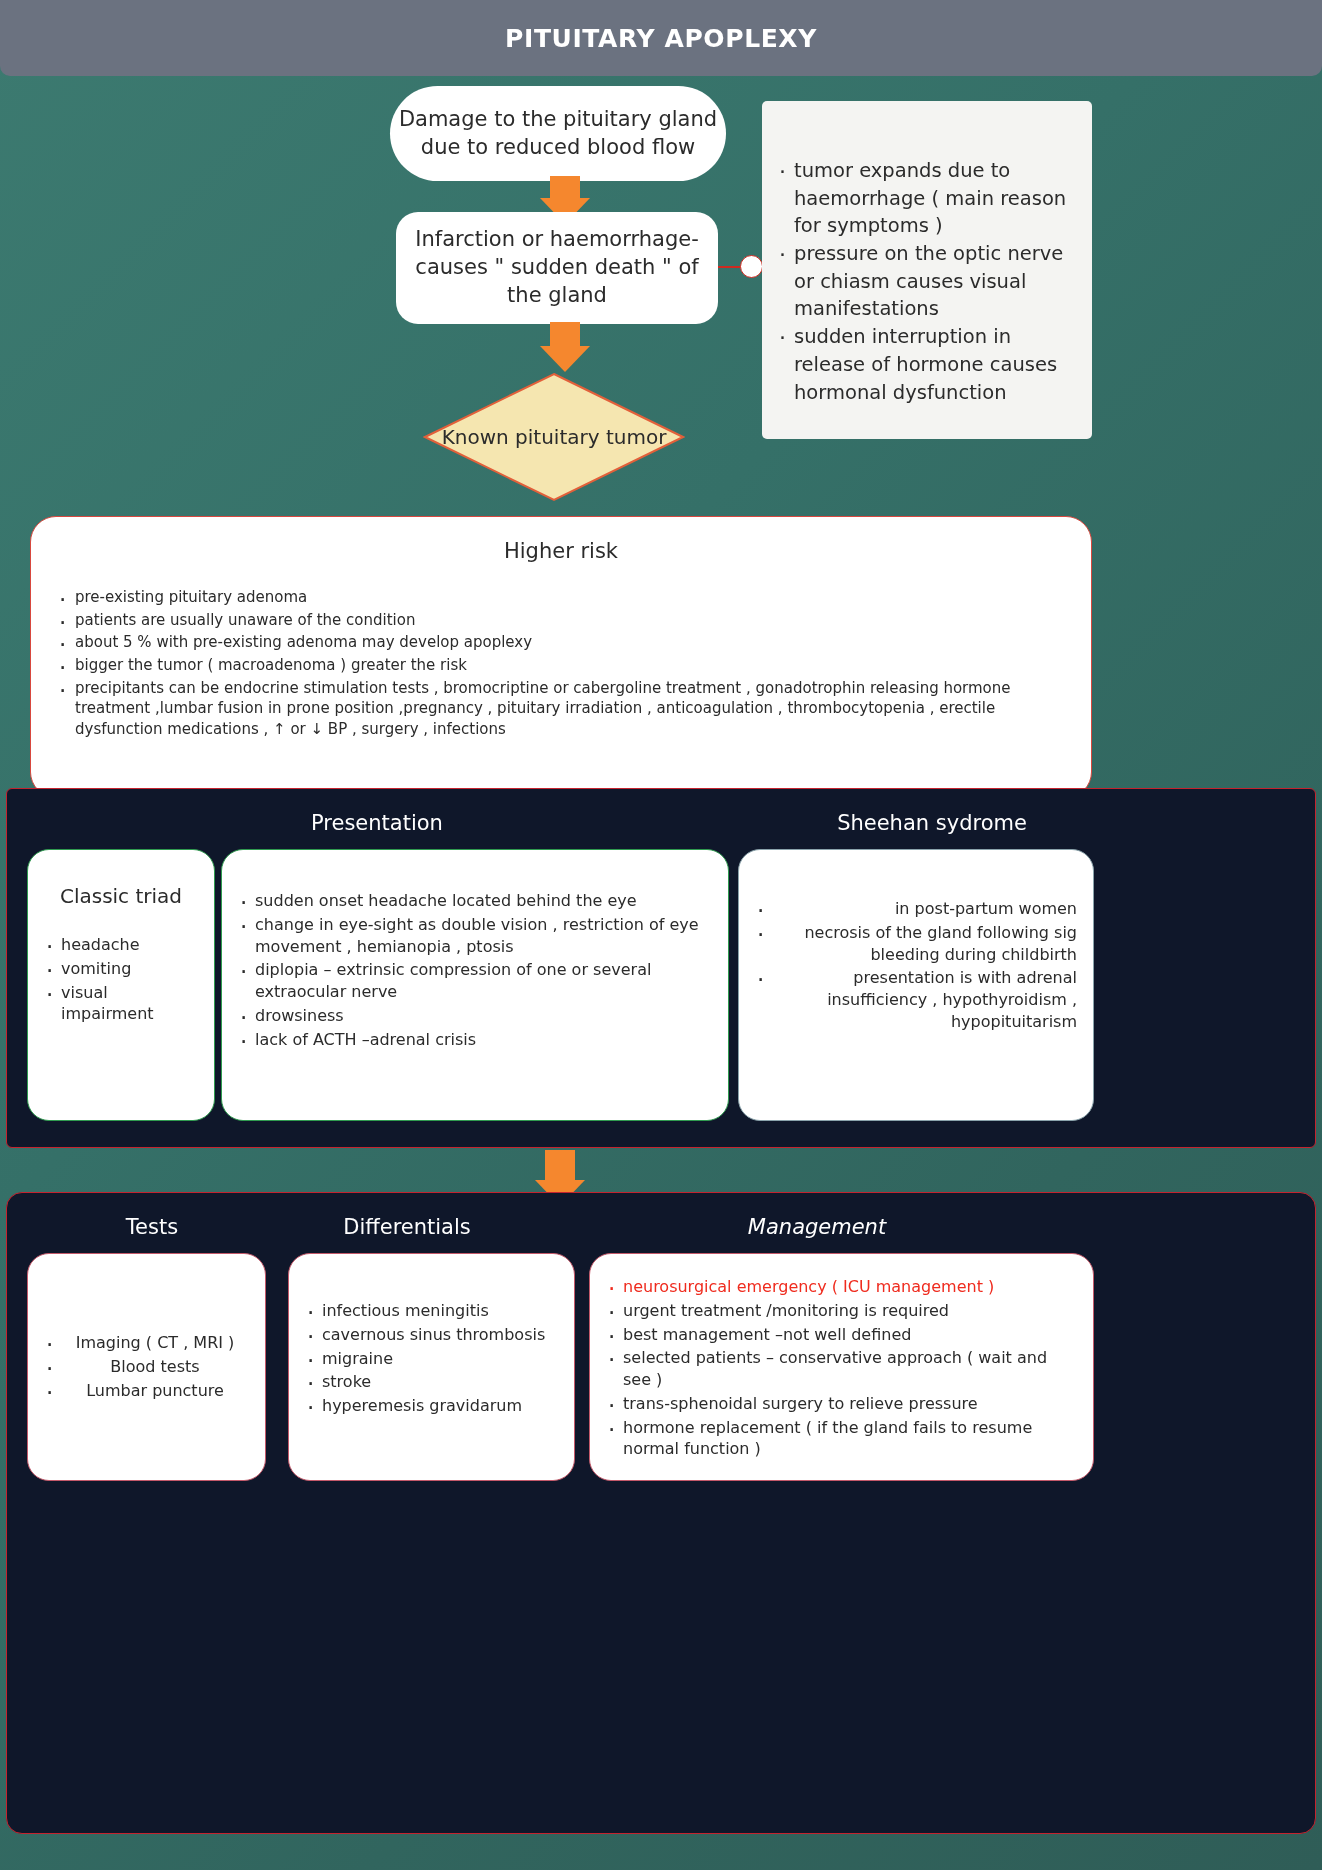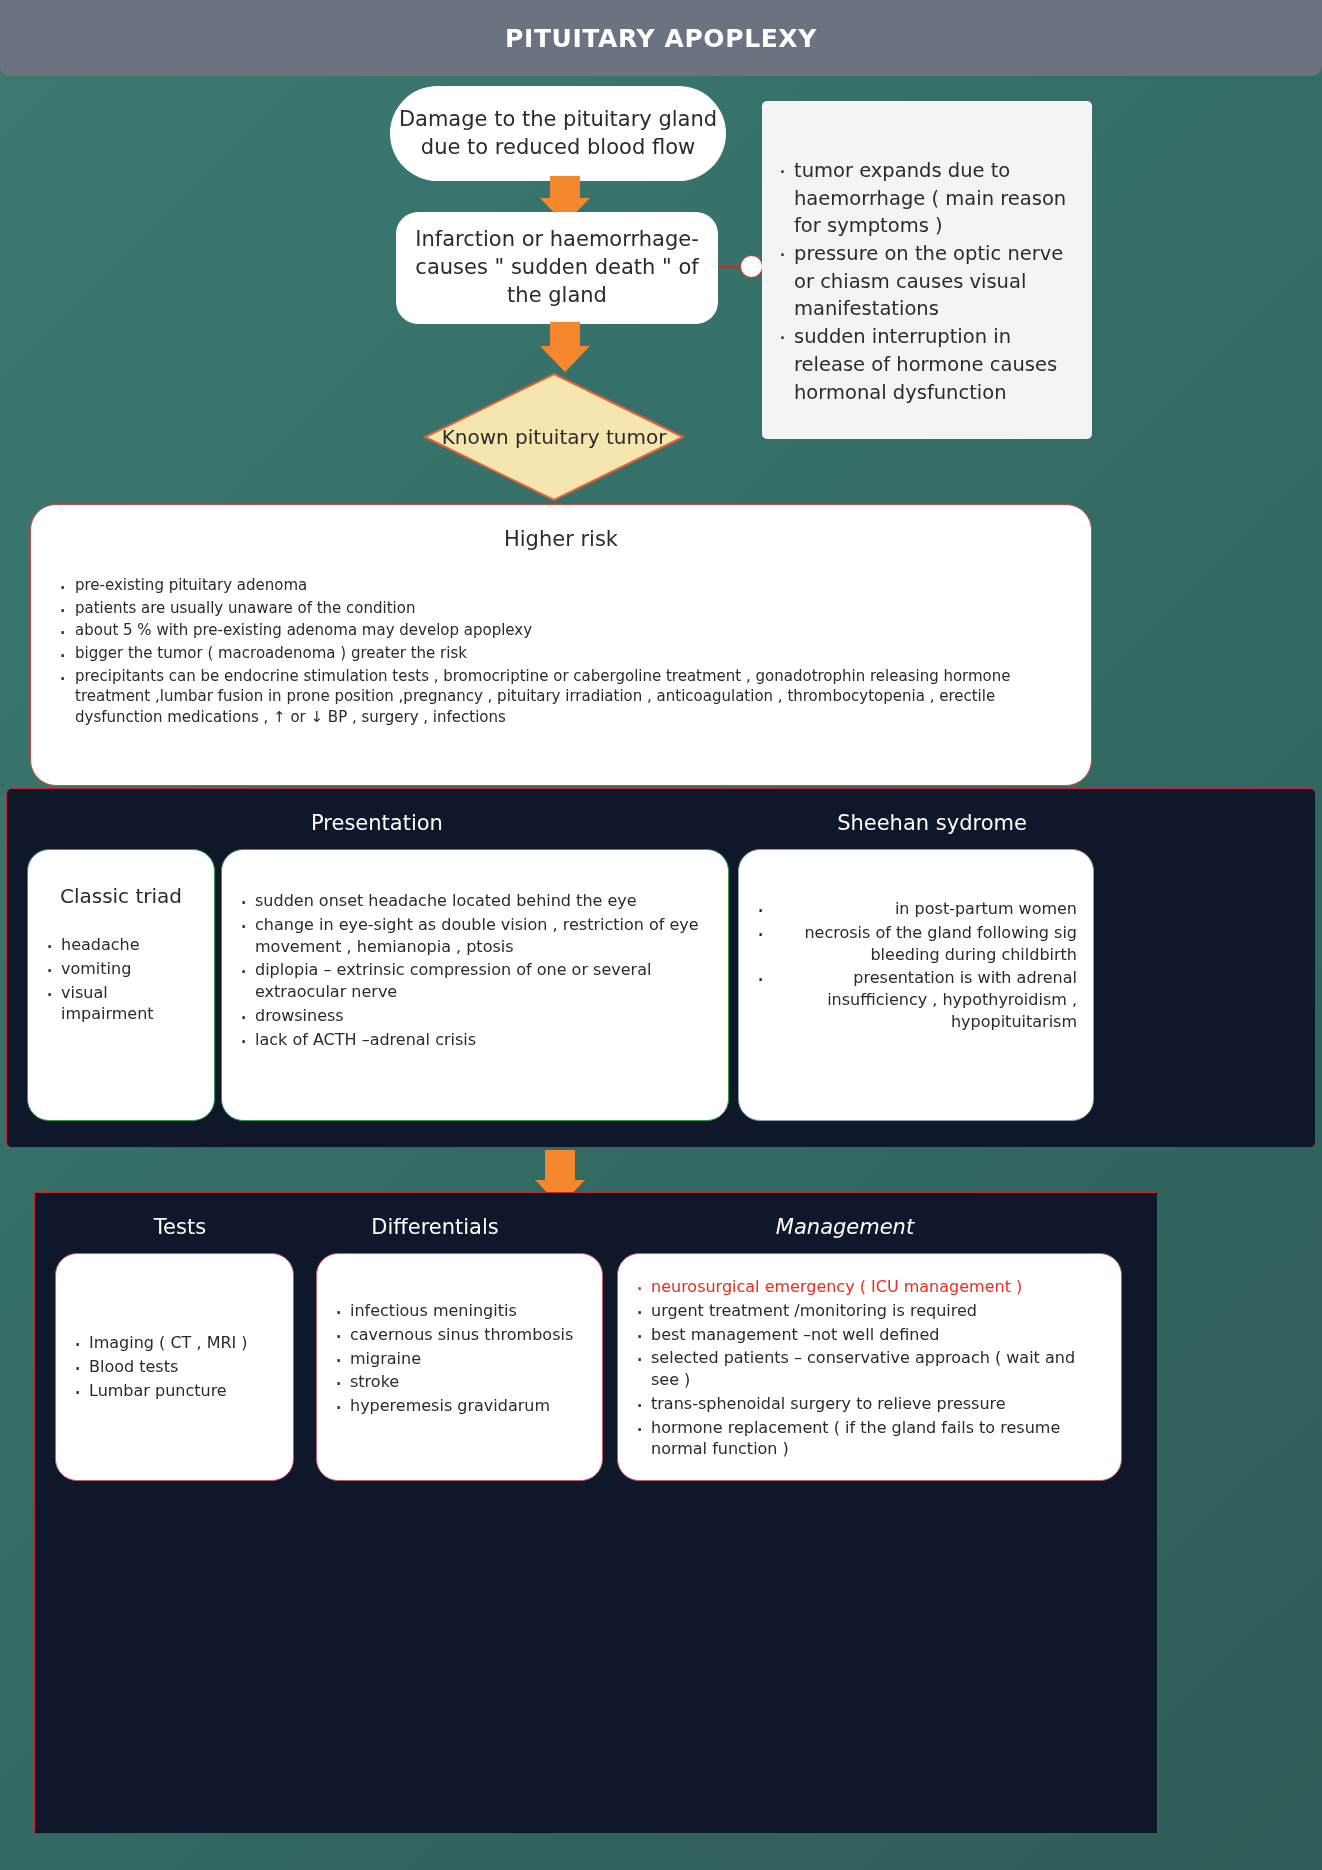--- a/index.html
+++ b/index.html
@@ -145,21 +145,21 @@
     justify-content: center;
     text-align: center;
     font-size: 20px;
     line-height: 1.3;
     color: #2b2b2b;
   }
 
   
   #box-higher-risk {
     position: absolute;
-    left: 30px; top: 504px;
+    left: 30px; top: 516px;
     width: 1062px; height: 282px;
     background: #ffffff;
     border: 1.4px solid #d8483e;
     border-radius: 26px;
     padding: 22px 26px;
   }
   #higher-risk-title {
     text-align: center;
     font-size: 21px;
     color: #2b2b2b;
@@ -187,23 +187,22 @@
     background: #0f172a;
     border: 1.2px solid #c4232e;
   }
   #band-presentation {
     left: 6px; top: 788px;
     width: 1310px; height: 360px;
     border-radius: 6px;
   }
   #band-bottom {
     left: 6px; top: 1192px;
-    width: 1124px; height: 642px;
-    border-radius: 1px;
-    margin-left: 28px;
+    width: 1310px; height: 642px;
+    border-radius: 16px;
   }
   .band-header {
     position: absolute;
     color: #ffffff;
     font-size: 21px;
     text-align: center;
   }
   #hdr-presentation { left: 220px; top: 22px; width: 300px; }
   #hdr-sheehan      { left: 760px; top: 22px; width: 330px; }
   #hdr-tests        { left: 60px;  top: 22px; width: 170px; }
@@ -256,20 +255,21 @@
     width: 356px; height: 272px;
     border: 1.3px solid #8aa3ab;
     padding-top: 48px;
     text-align: right;
   }
   #card-tests {
     left: 20px; top: 60px;
     width: 239px; height: 228px;
     border: 1.2px solid #c4596a;
     padding-top: 78px;
+    text-align: center;
   }
   #card-differentials {
     left: 281px; top: 60px;
     width: 287px; height: 228px;
     border: 1.2px solid #c4596a;
     padding-top: 46px;
   }
   #card-management {
     left: 582px; top: 60px;
     width: 505px; height: 228px;

